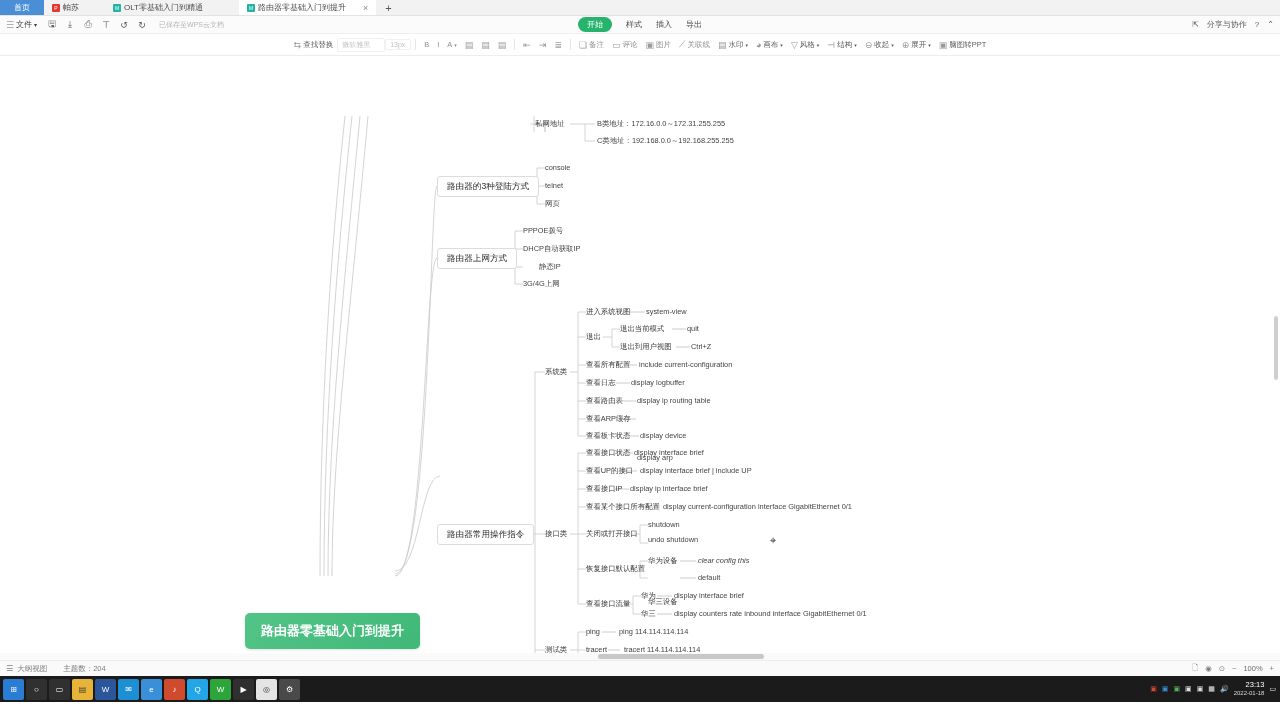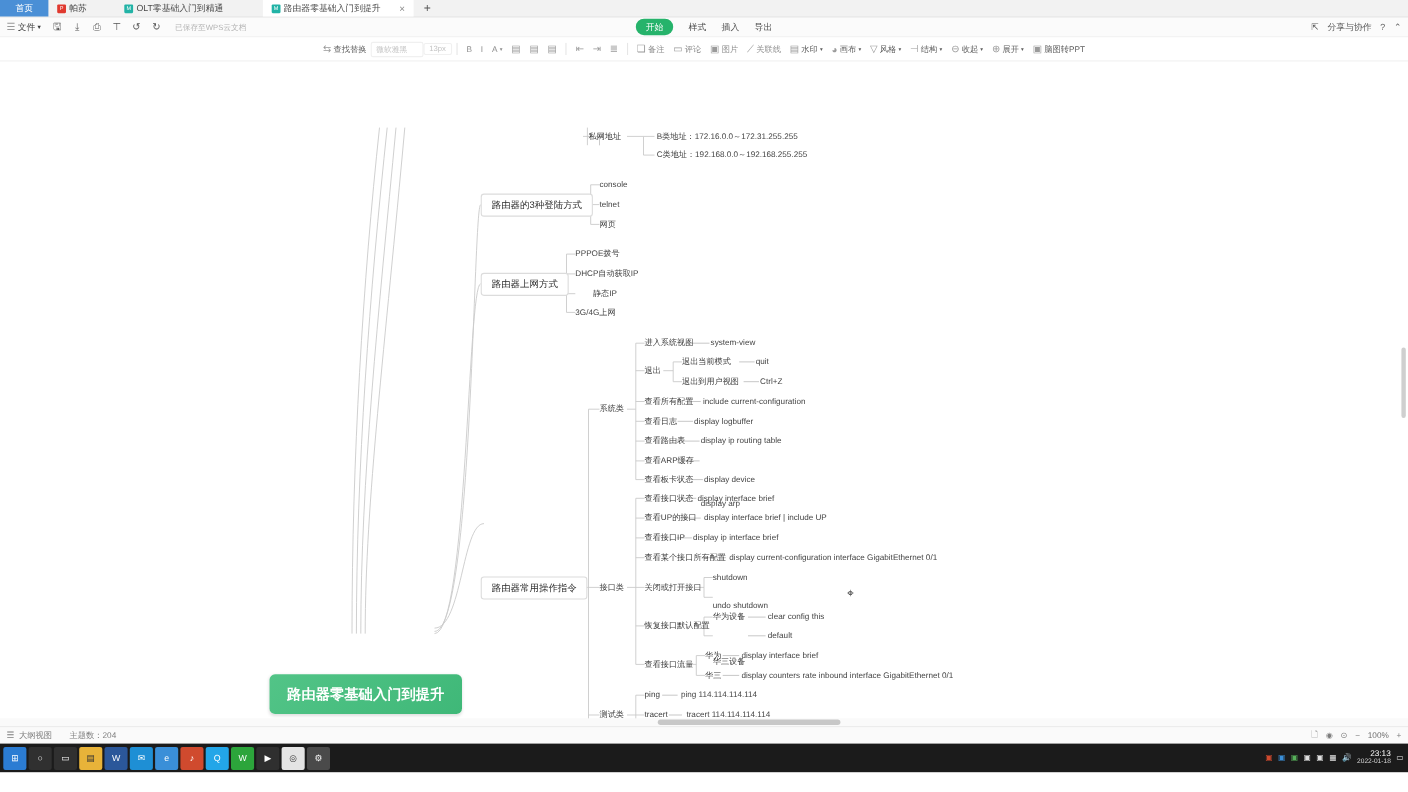--- a/index.html
+++ b/index.html
@@ -459,24 +459,24 @@
   <div class="node lbl" style="left:586px; top:393px;">查看接口状态</div>
   <div class="node cmd" style="left:634px; top:393px;">display interface brief</div>
   <div class="node lbl" style="left:586px; top:411px;">查看UP的接口</div>
   <div class="node cmd" style="left:640px; top:411px;">display interface brief | include UP</div>
   <div class="node lbl" style="left:586px; top:429px;">查看接口IP</div>
   <div class="node cmd" style="left:630px; top:429px;">display ip interface brief</div>
   <div class="node lbl" style="left:586px; top:447px;">查看某个接口所有配置</div>
   <div class="node cmd" style="left:663px; top:447px;">display current-configuration interface GigabitEthernet 0/1</div>
   <div class="node lbl" style="left:586px; top:474px;">关闭或打开接口</div>
   <div class="node cmd" style="left:648px; top:465px;">shutdown</div>
-  <div class="node cmd" style="left:648px; top:491px;text-align:right;">undo shutdown</div>
+  <div class="node cmd" style="left:648px; top:480px;text-align:right;">undo shutdown</div>
   <div class="node lbl" style="left:586px; top:509px;">恢复接口默认配置</div>
   <div class="node lbl" style="left:648px; top:501px;">华为设备</div>
-  <div class="node cmd" style="left:698px; top:501px;">clear config this</div>
+  <div class="node cmd" style="left:698px; top:501px;font-style:italic;">clear config this</div>
   <div class="node lbl" style="left:648px; top:542px;">华三设备</div>
   <div class="node cmd" style="left:698px; top:518px;">default</div>
   <div class="node lbl" style="left:586px; top:544px;">查看接口流量</div>
   <div class="node lbl" style="left:641px; top:536px;">华为</div>
   <div class="node cmd" style="left:674px; top:536px;">display interface brief</div>
   <div class="node lbl" style="left:641px; top:554px;">华三</div>
   <div class="node cmd" style="left:674px; top:554px;">display counters rate inbound interface GigabitEthernet 0/1</div>
 
   <div class="node lbl" style="left:545px; top:590px;">测试类</div>
   <div class="node lbl" style="left:586px; top:572px;">ping</div>

